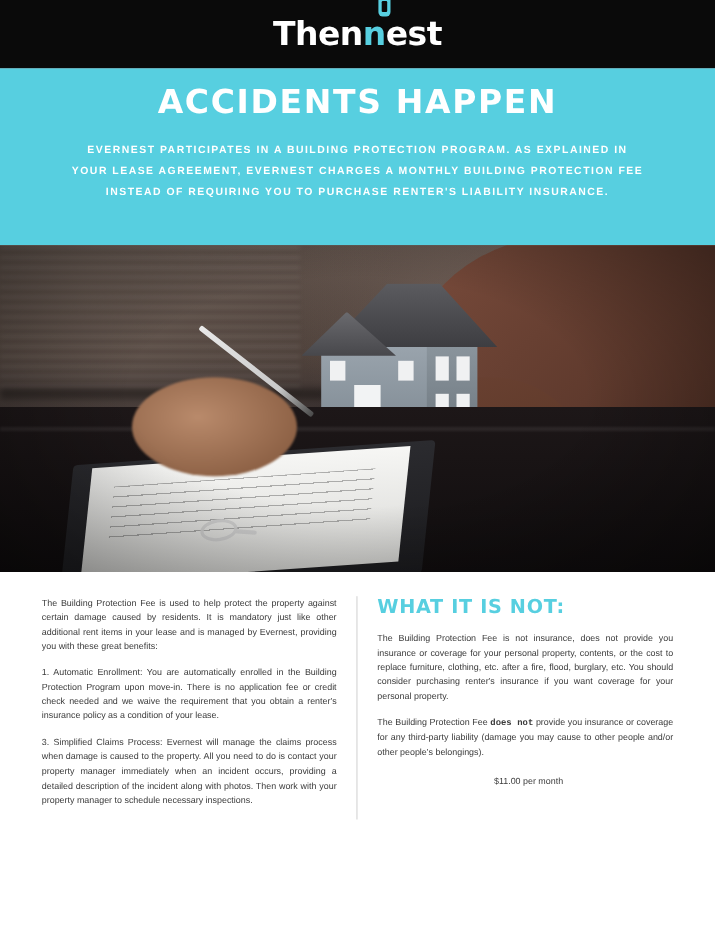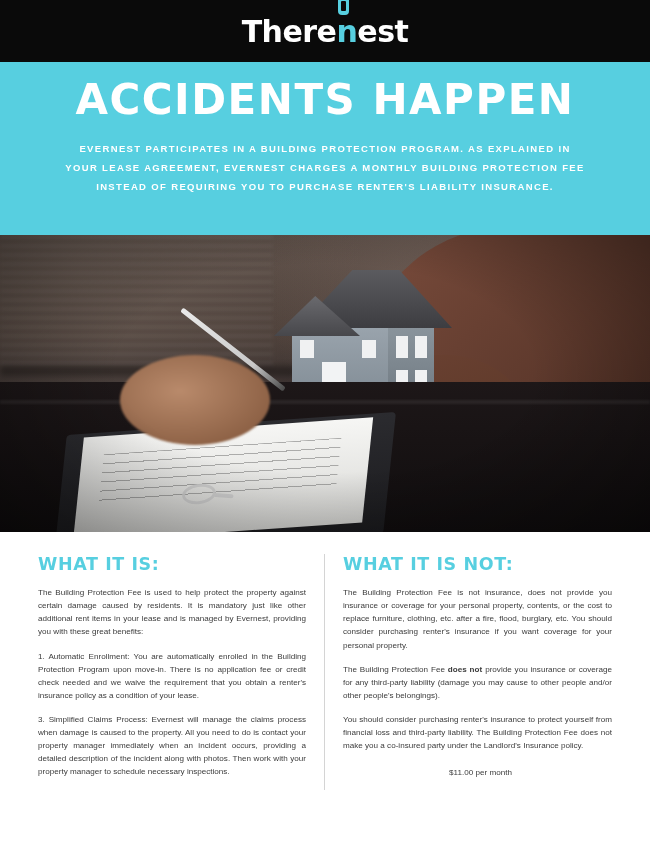--- a/index.html
+++ b/index.html
@@ -62,21 +62,21 @@
 
   
   .hero {
     background: #57cfe0;
     padding: 16px 50px 22px 50px;
     text-align: center;
   }
   .hero-title {
     font-family: "DejaVu Sans", sans-serif;
     font-weight: bold;
-    font-size: 42px;
+    font-size: 30px;
     line-height: 1.05;
     letter-spacing: 1.5px;
     color: #ffffff;
     margin: 0 0 14px 0;
   }
   .hero-sub {
     font-size: 9.5px;
     line-height: 2.0;
     letter-spacing: 1.35px;
     color: #ffffff;
@@ -293,28 +293,28 @@
     line-height: 1.62;
     text-align: justify;
     color: #3b3b3b;
     margin: 0 0 11px 0;
   }
   .col p.price {
     text-align: center;
     padding-left: 6px;
     margin-top: 14px;
   }
-  .col p b { font-weight: bold; }
+  .col p b { font-weight: bold; font-family: Liberation Mono, monospace; }
 </style>
 </head>
 <body>
 
 <div class="logo-bar">
   <div class="logo">
-    <span class="logo-text"><span>There</span><span class="accent">n</span><span>est</span></span>
+    <span class="logo-text"><span>Then</span><span class="accent">n</span><span>est</span></span>
     <span class="logo-mark"></span>
   </div>
 </div>
 
 <div class="hero">
   <h1 class="hero-title">ACCIDENTS HAPPEN</h1>
   <p class="hero-sub">EVERNEST PARTICIPATES IN A BUILDING PROTECTION PROGRAM. AS EXPLAINED IN YOUR LEASE AGREEMENT, EVERNEST CHARGES A MONTHLY BUILDING PROTECTION FEE INSTEAD OF REQUIRING YOU TO PURCHASE RENTER'S LIABILITY INSURANCE.</p>
 </div>
 
 <div class="photo">
@@ -344,27 +344,25 @@
   <div class="paper"></div>
   <div class="hand2"></div>
   <div class="pen"></div>
   <div class="keys"></div>
   <div class="vignette"></div>
 </div>
 
 <div class="columns">
 
   <div class="col left">
-    <h2 class="col-title">WHAT IT IS:</h2>
     <p>The Building Protection Fee is used to help protect the property against certain damage caused by residents. It is mandatory just like other additional rent items in your lease and is managed by Evernest, providing you with these great benefits:</p>
     <p>1. Automatic Enrollment: You are automatically enrolled in the Building Protection Program upon move-in. There is no application fee or credit check needed and we waive the requirement that you obtain a renter's insurance policy as a condition of your lease.</p>
     <p>3. Simplified Claims Process: Evernest will manage the claims process when damage is caused to the property. All you need to do is contact your property manager immediately when an incident occurs, providing a detailed description of the incident along with photos. Then work with your property manager to schedule necessary inspections.</p>
   </div>
 
   <div class="col right">
     <h2 class="col-title">WHAT IT IS NOT:</h2>
     <p>The Building Protection Fee is not insurance, does not provide you insurance or coverage for your personal property, contents, or the cost to replace furniture, clothing, etc. after a fire, flood, burglary, etc. You should consider purchasing renter's insurance if you want coverage for your personal property.</p>
     <p><span>The Building Protection Fee </span><b>does not</b><span> provide you insurance or coverage for any third-party liability (damage you may cause to other people and/or other people's belongings).</span></p>
-    <p>You should consider purchasing renter's insurance to protect yourself from financial loss and third-party liability. The Building Protection Fee does not make you a co-insured party under the Landlord's Insurance policy.</p>
     <p class="price">$11.00 per month</p>
   </div>
 
 </div>
 
 </body></html>

